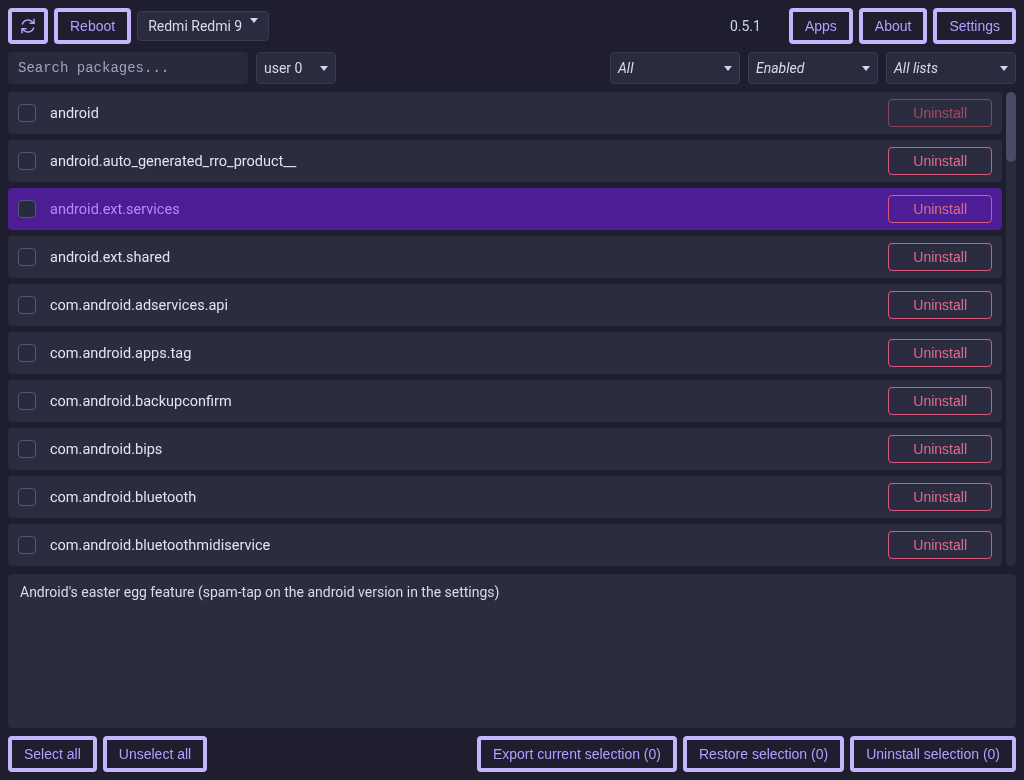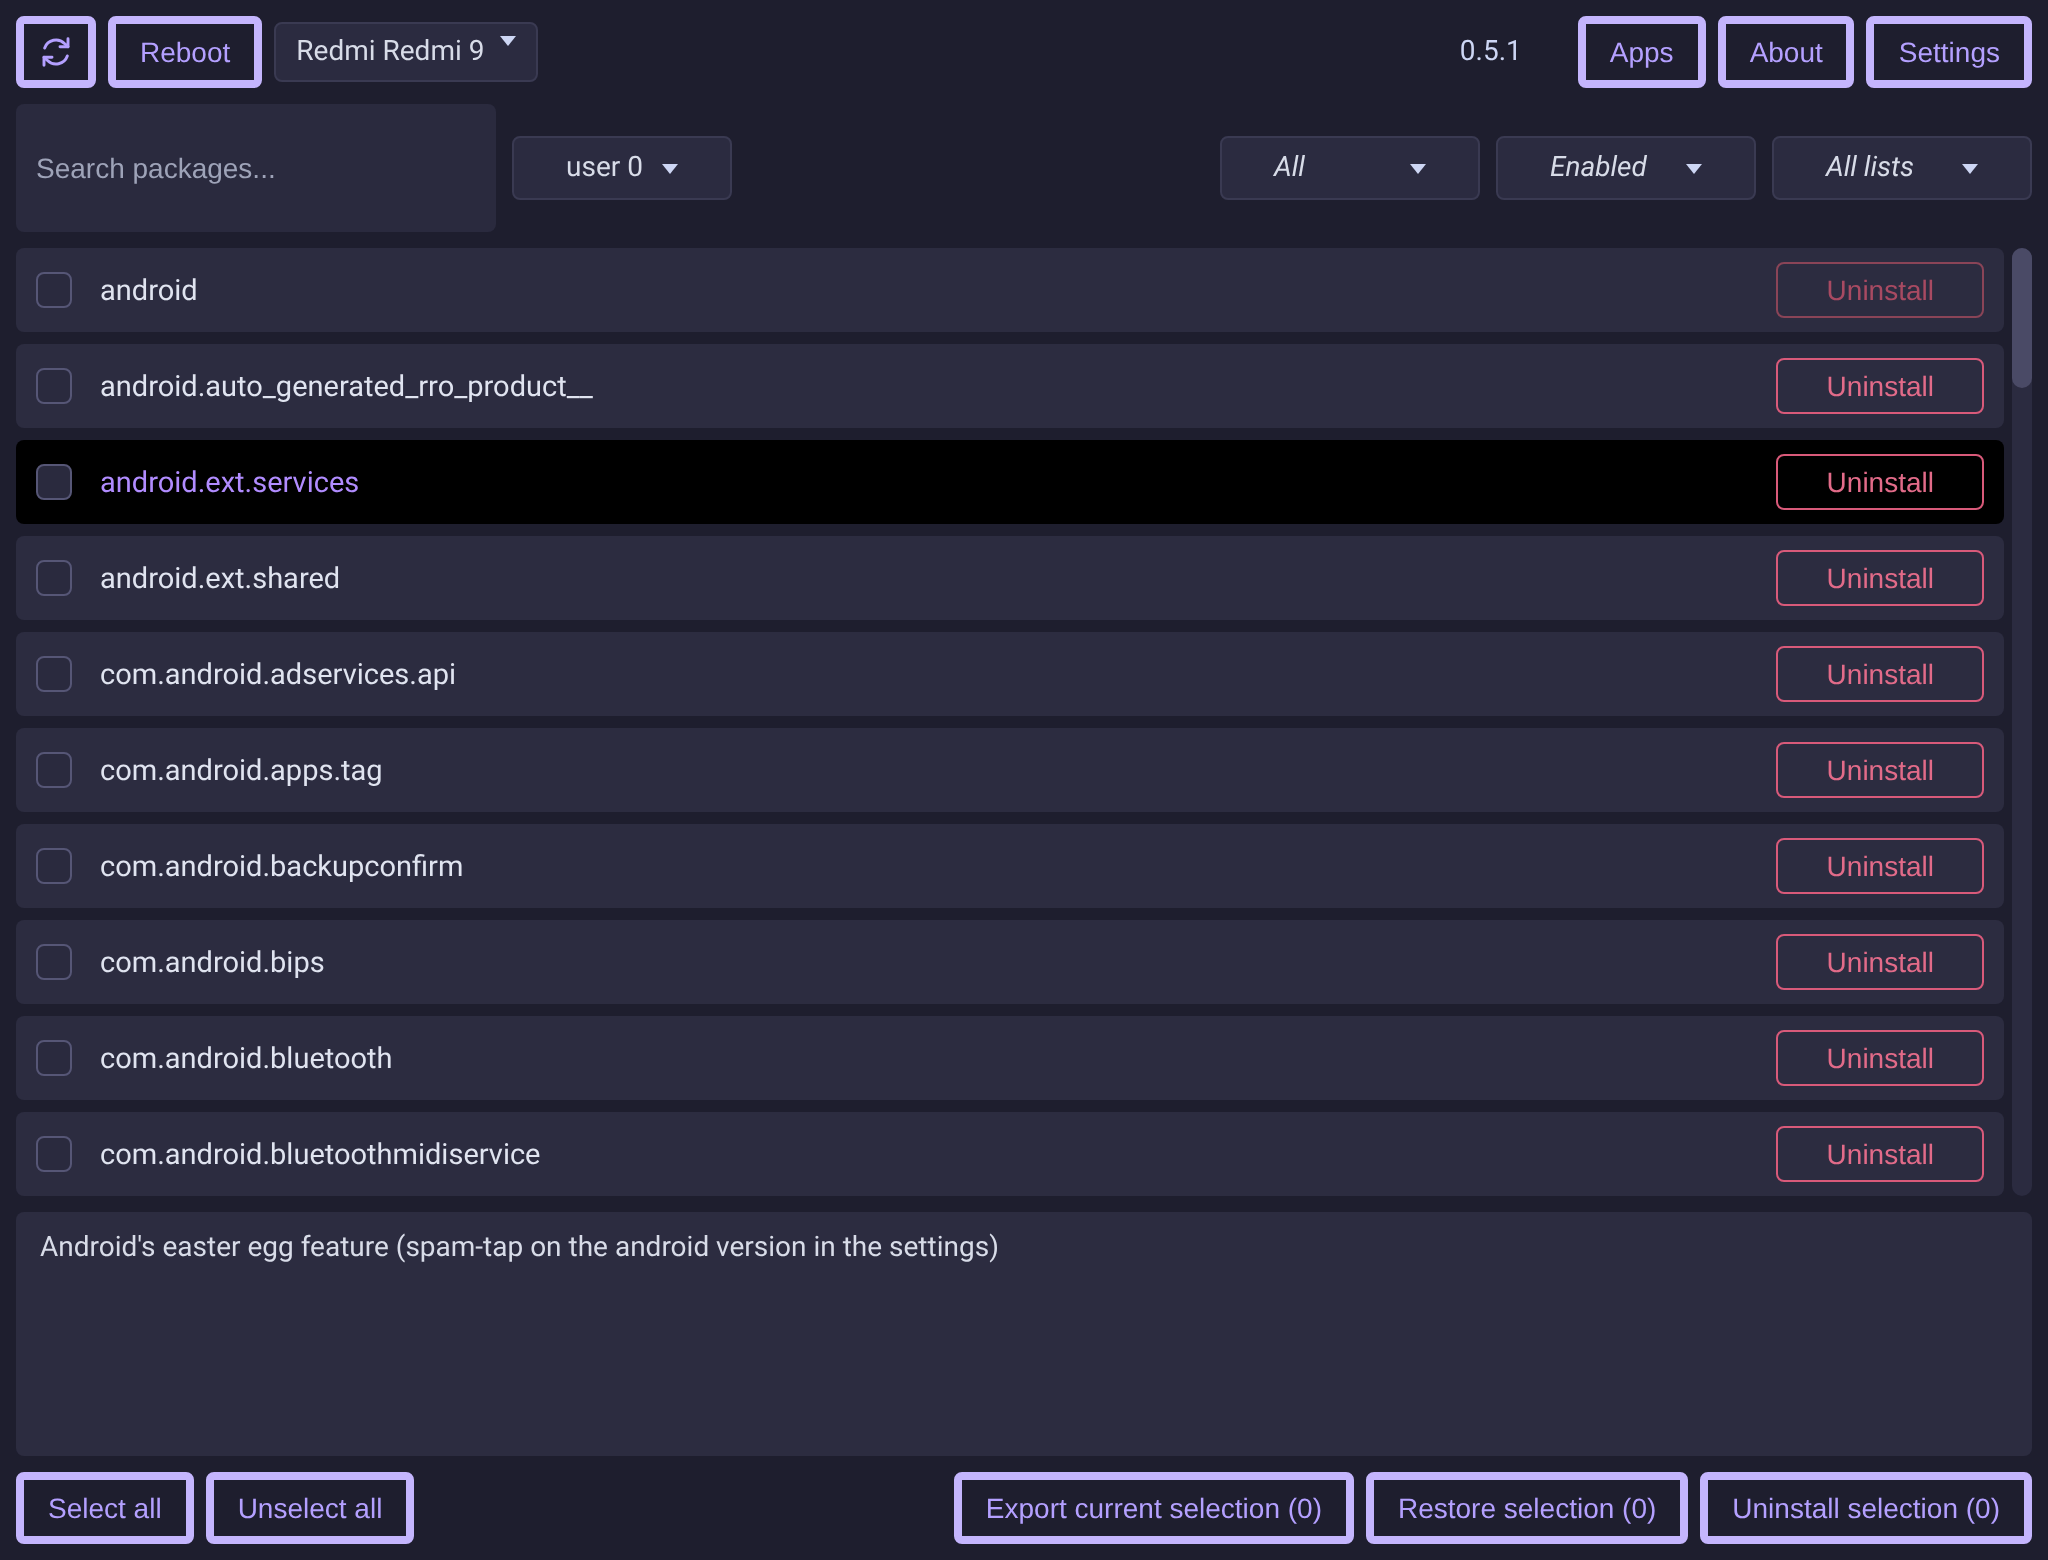--- a/index.html
+++ b/index.html
@@ -68,34 +68,35 @@
   .filters {
     display: flex;
     align-items: center;
     gap: 8px;
   }
   .search {
     flex: 0 0 240px;
     background: #2a2a3e;
     border: none;
     border-radius: 4px;
-    padding: 24px 10px;
+    padding: 8px 10px;
     color: #cdd6f4;
     font-size: 14px;
+    font-family: Liberation Mono, monospace;
   }
   .search::placeholder { color: #9ea3b8; }
   .select {
     display: flex;
     align-items: center;
     justify-content: space-between;
     gap: 10px;
     background: #2b2b40;
     border: 1px solid #3a3a52;
     border-radius: 4px;
-    padding: 7px 26px;
+    padding: 7px 7px;
     color: #d8dce8;
     cursor: pointer;
     min-width: 80px;
   }
   .select.wide { min-width: 130px; font-style: italic; }
   .filters .spacer { flex: 1; }
 
   
   .list-wrap {
     display: flex;
@@ -124,21 +125,21 @@
   .row {
     display: flex;
     align-items: center;
     gap: 14px;
     background: #2c2c40;
     border-radius: 4px;
     padding: 8px 10px;
     height: 42px;
   }
   .row.selected {
-    background: #000000;
+    background: #4c1d95;
   }
   .row .pkg {
     color: #e0e4f0;
     flex: 1;
     font-size: 14.5px;
   }
   .row.selected .pkg { color: #b18cff; }
   .checkbox {
     width: 18px; height: 18px;
     border: 1.5px solid #565676;

